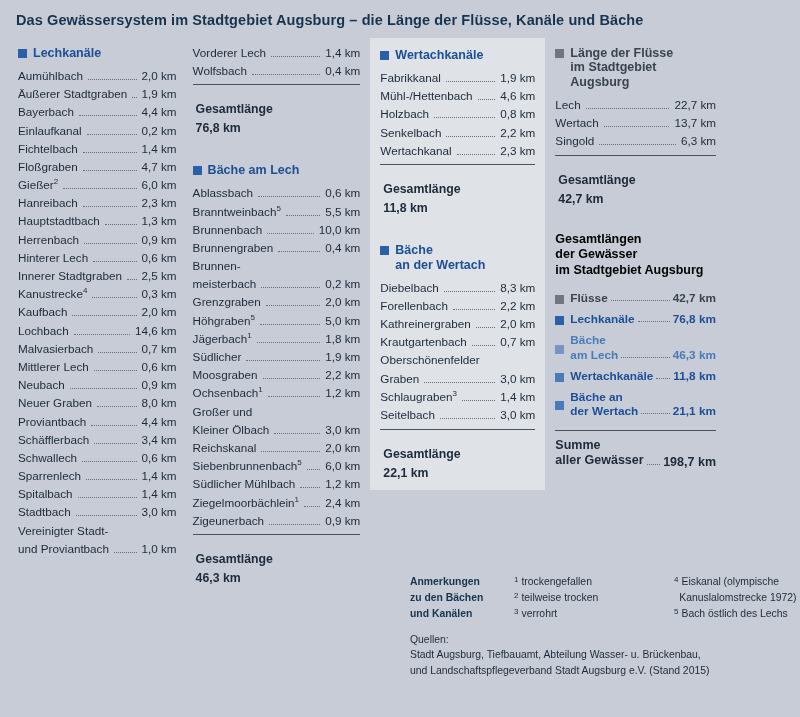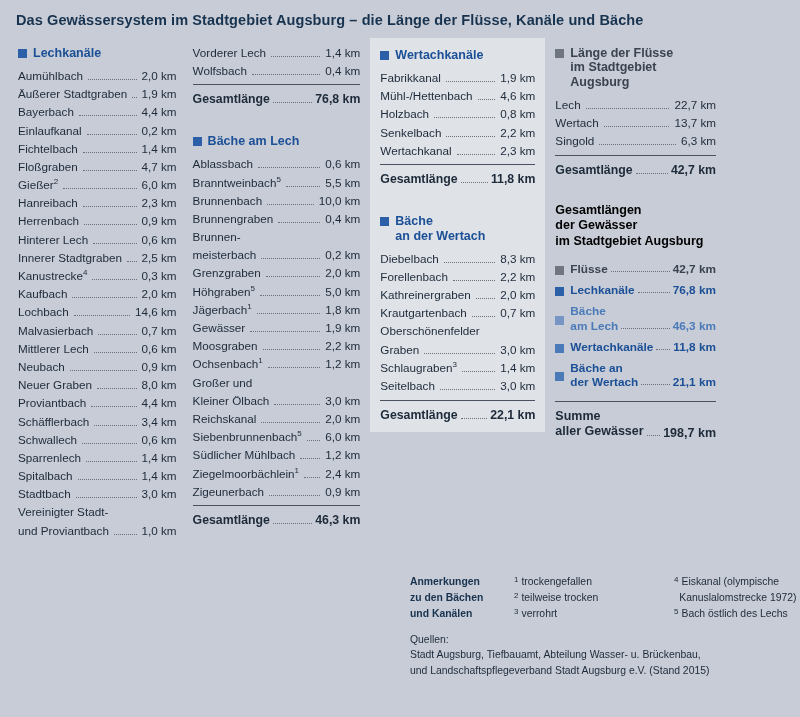--- a/index.html
+++ b/index.html
@@ -96,23 +96,24 @@
   .row.nodots .dots { border-bottom: none; }
 
   sup { font-size: 8px; vertical-align: super; line-height: 0; }
 
   .total {
     display: flex;
     align-items: baseline;
     font-weight: bold;
     font-size: 12.3px;
     white-space: nowrap;
-    padding-top: 7px;
+    padding-top: 17px;
     margin-top: 4px;
     border-top: 1.5px solid #4a5260;
+    flex-direction: column;
   }
   .total .nm { flex: 0 0 auto; }
   .total .dots {
     flex: 1 1 auto;
     border-bottom: 1.5px dotted #6b7078;
     margin: 0 3px 3px 3px;
     height: 1px;
   }
   .total .val { flex: 0 0 auto; }
 
@@ -259,20 +260,25 @@
             <span class="nm"><span>Gießer</span><sup>2</sup></span>
             <span class="dots"></span>
             <span class="val">6,0 km</span>
           </div>
         <div class="row">
             <span class="nm">Hanreibach</span>
             <span class="dots"></span>
             <span class="val">2,3 km</span>
           </div>
         <div class="row">
+            <span class="nm">Hauptstadtbach</span>
+            <span class="dots"></span>
+            <span class="val">1,3 km</span>
+          </div>
+        <div class="row">
             <span class="nm">Herrenbach</span>
             <span class="dots"></span>
             <span class="val">0,9 km</span>
           </div>
         <div class="row">
             <span class="nm">Hinterer Lech</span>
             <span class="dots"></span>
             <span class="val">0,6 km</span>
           </div>
         <div class="row">
@@ -423,21 +429,21 @@
             <span class="nm"><span>Höhgraben</span><sup>5</sup></span>
             <span class="dots"></span>
             <span class="val">5,0 km</span>
           </div>
         <div class="row">
             <span class="nm"><span>Jägerbach</span><sup>1</sup></span>
             <span class="dots"></span>
             <span class="val">1,8 km</span>
           </div>
         <div class="row">
-            <span class="nm">Gewässer</span>
+            <span class="nm">Südlicher</span>
             <span class="dots"></span>
             <span class="val">1,9 km</span>
           </div>
         <div class="row">
             <span class="nm">Moosgraben</span>
             <span class="dots"></span>
             <span class="val">2,2 km</span>
           </div>
         <div class="row">
             <span class="nm"><span>Ochsenbach</span><sup>1</sup></span>

